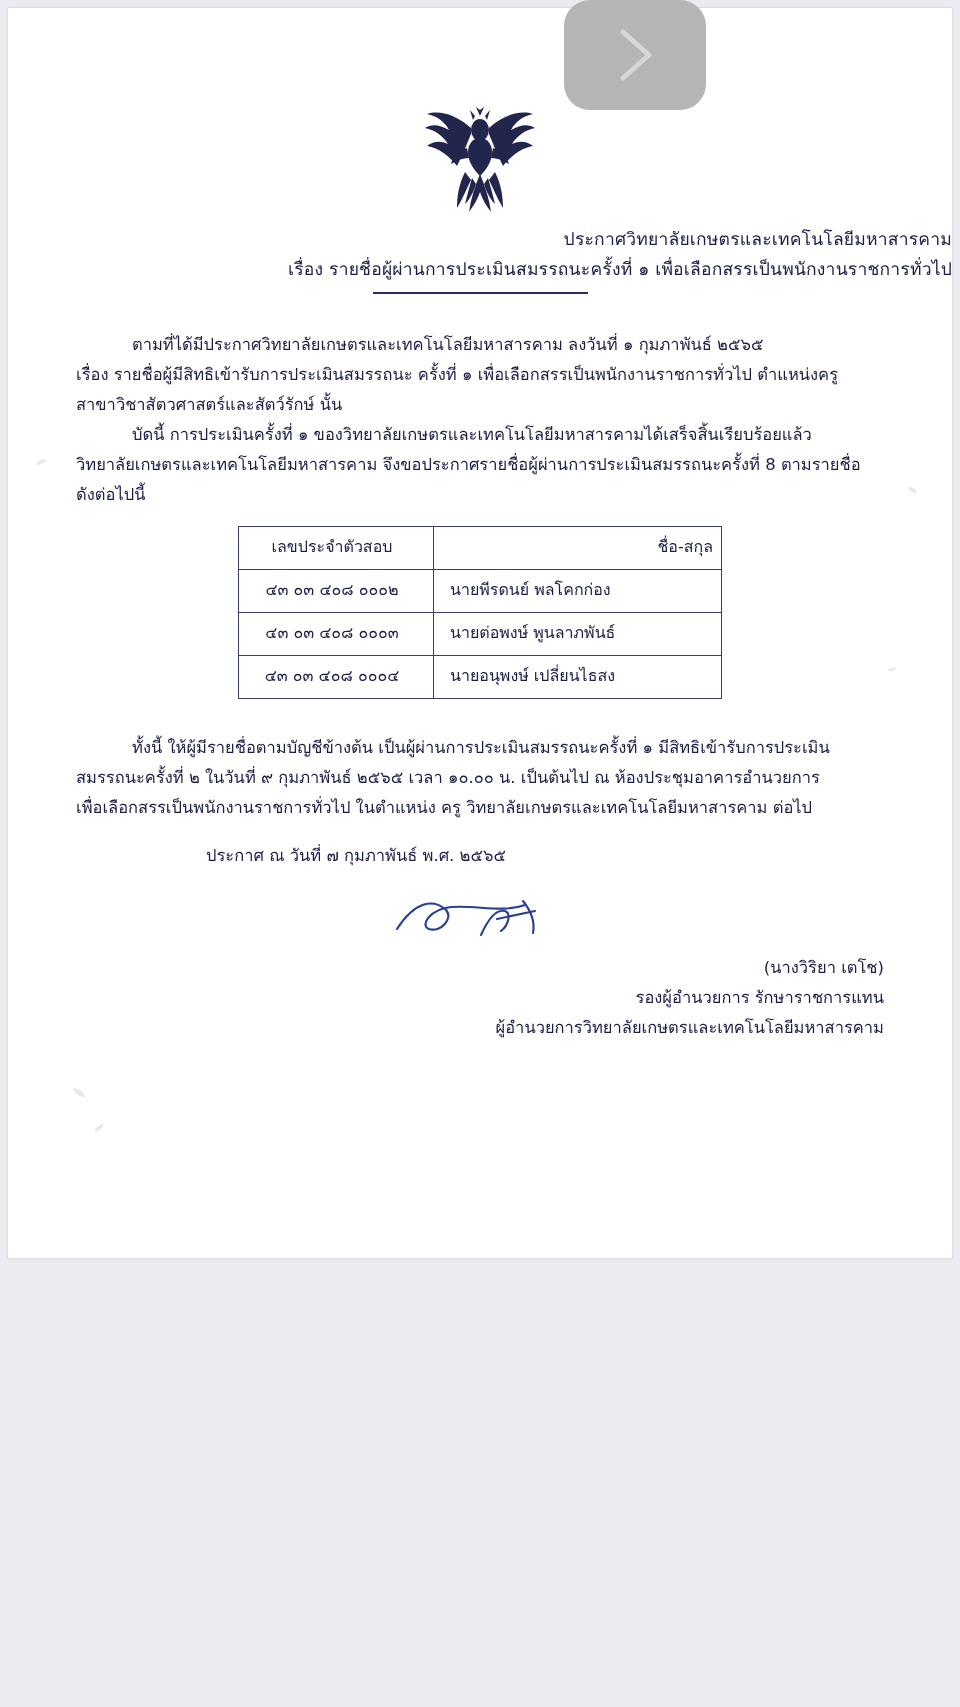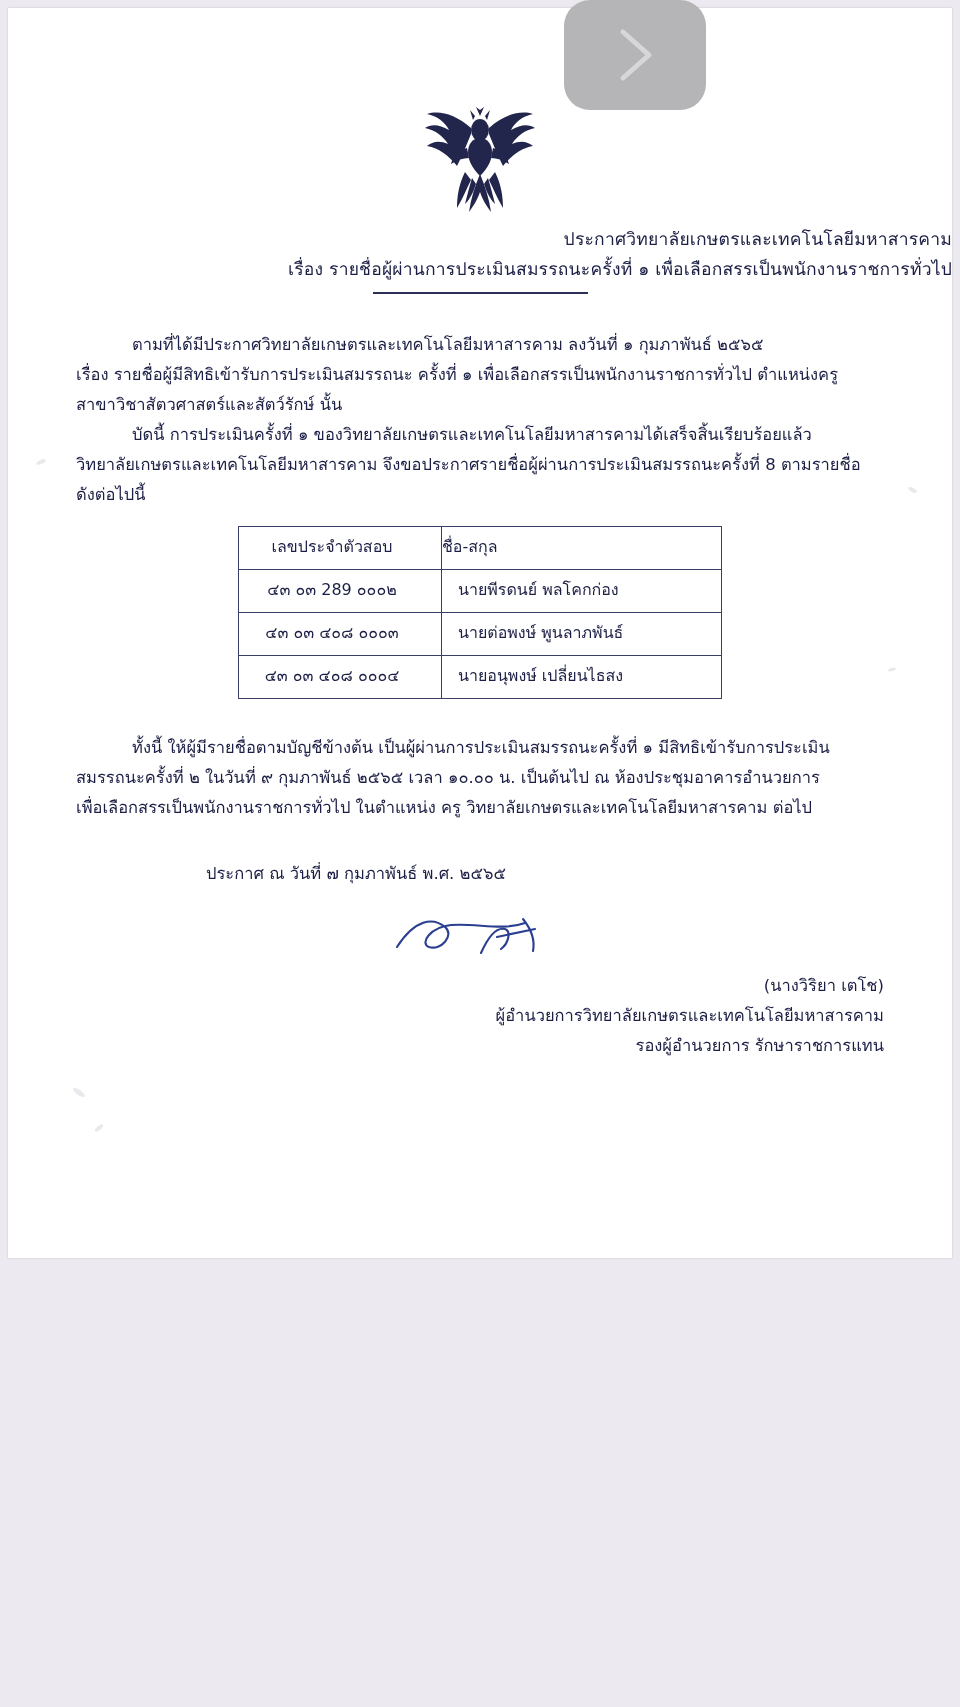--- a/index.html
+++ b/index.html
@@ -92,33 +92,33 @@
 
   
   table.names {
     margin: 16px auto 0 auto;
     border-collapse: collapse;
     width: 484px;
   }
   table.names td, table.names th {
     border: 1px solid #3a3e66;
     font-size: 16px;
-    padding: 5px 16px 7px 0;
+    padding: 5px 8px 7px 0;
     font-weight: normal;
     color: #1c1f45;
   }
   table.names th.c-id, table.names td.c-id {
     width: 186px;
     text-align: center;
   }
-  table.names th.c-name { text-align: left; }
+  table.names th.c-name { text-align: right; }
   table.names td.c-name { padding-left: 16px; text-align: left; }
 
   .para2 { margin-top: 34px; }
-  .announce-line { margin-top: 36px; padding-left: 130px; }
+  .announce-line { margin-top: 18px; padding-left: 130px; }
 
   
   .sig-wrap {
     margin-top: 22px;
     text-align: center;
     position: relative;
     height: 60px;
   }
   .sig-wrap svg { display: inline-block; }
 
@@ -197,21 +197,21 @@
 
       <table class="names">
         <thead>
           <tr>
             <th class="c-id">เลขประจำตัวสอบ</th>
             <th class="c-name">ชื่อ-สกุล</th>
           </tr>
         </thead>
         <tbody>
           <tr>
-            <td class="c-id">๔๓ ๐๓ 289 ๐๐๐๒</td>
+            <td class="c-id">๔๓ ๐๓ ๔๐๘ ๐๐๐๒</td>
             <td class="c-name">นายพีรดนย์ พลโคกก่อง</td>
           </tr>
           <tr>
             <td class="c-id">๔๓ ๐๓ ๔๐๘ ๐๐๐๓</td>
             <td class="c-name">นายต่อพงษ์  พูนลาภพันธ์</td>
           </tr>
           <tr>
             <td class="c-id">๔๓ ๐๓ ๔๐๘ ๐๐๐๔</td>
             <td class="c-name">นายอนุพงษ์  เปลี่ยนไธสง</td>
           </tr>
@@ -233,22 +233,22 @@
                      C92 12 118 20 140 12"></path>
             <path d="M96 42 C104 24 112 16 120 18 C126 20 124 32 116 38"></path>
             <path d="M112 26 L150 18"></path>
             <path d="M138 8 C146 18 150 30 148 40"></path>
           </g>
         </svg>
       </div>
 
       <div class="sig-lines">
         <div>(นางวิริยา  เตโช)</div>
+        <div>รองผู้อำนวยการ  รักษาราชการแทน</div>
         <div>ผู้อำนวยการวิทยาลัยเกษตรและเทคโนโลยีมหาสารคาม</div>
-        <div>รองผู้อำนวยการ  รักษาราชการแทน</div>
       </div>
 
     </div>
   </div>
 </div>
 
 <div id="next-button">
   <span>
     <svg width="60" height="70" viewBox="0 0 60 70" aria-hidden="true">
       <polyline points="18,12 44,35 18,58" fill="none" stroke="#d7d7d9" stroke-width="5" stroke-linecap="round" stroke-linejoin="round"></polyline>

